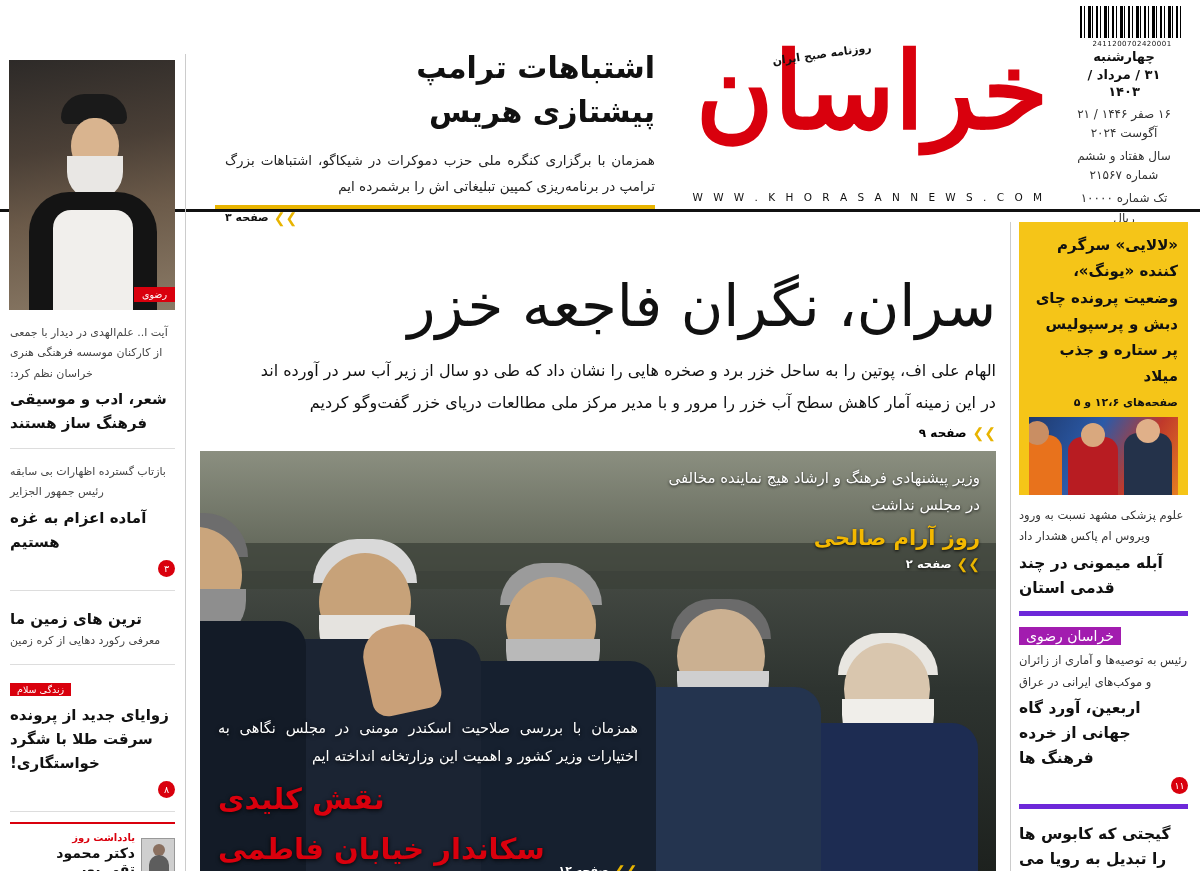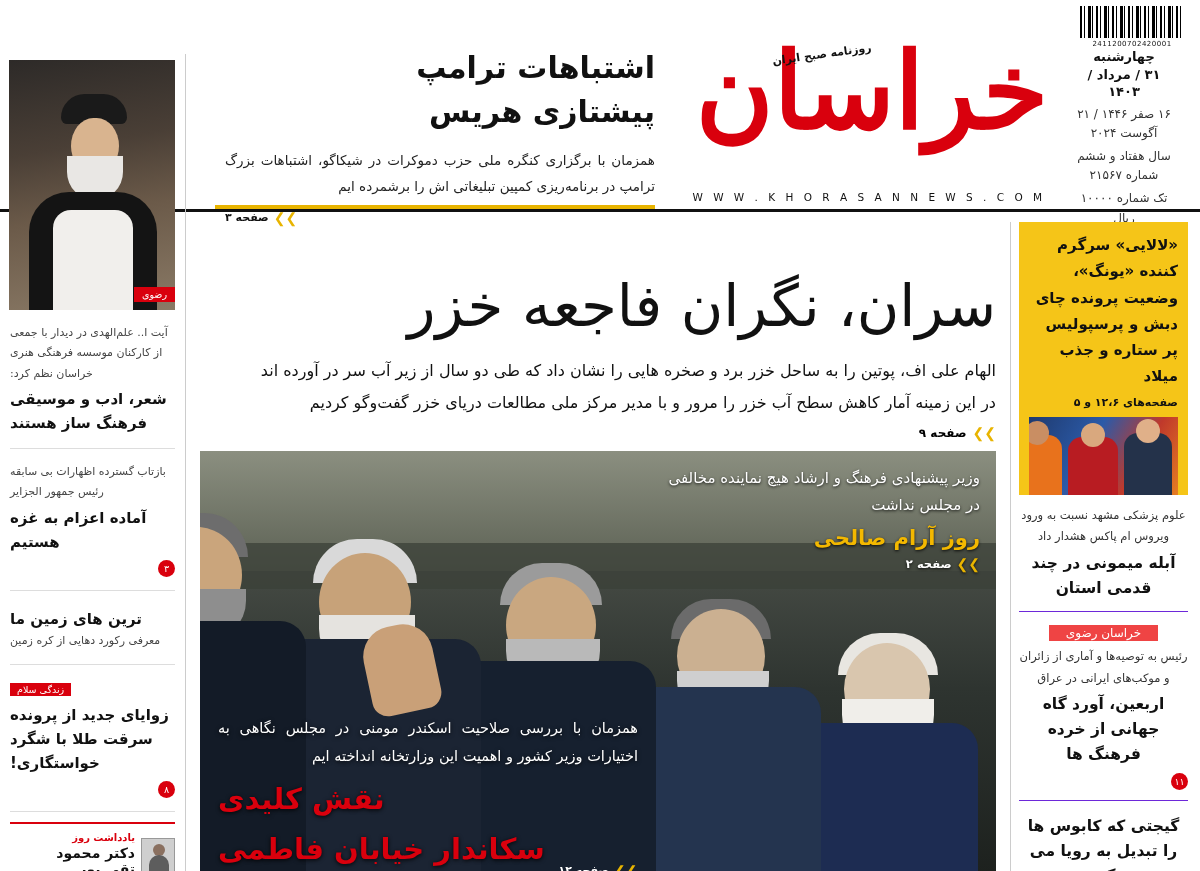--- a/index.html
+++ b/index.html
@@ -148,24 +148,24 @@
   .promo-photo .p1,.promo-photo .p2,.promo-photo .p3 {
     position:absolute; bottom:0; border-radius: 14px 14px 0 0;
   }
   .promo-photo .p1 { right: 6px; width: 48px; height: 62px; background:#24324a; }
   .promo-photo .p1::before{content:"";position:absolute;top:-14px;right:12px;width:24px;height:24px;background:#e0b089;border-radius:50%;}
   .promo-photo .p2 { right: 60px; width: 50px; height: 58px; background:#b81c22; }
   .promo-photo .p2::before{content:"";position:absolute;top:-14px;right:13px;width:24px;height:24px;background:#d9a87e;border-radius:50%;}
   .promo-photo .p3 { right: 116px; width: 50px; height: 60px; background:#e8721c; }
   .promo-photo .p3::before{content:"";position:absolute;top:-14px;right:13px;width:24px;height:24px;background:#c98e63;border-radius:50%;}
 
-  .lc-item { direction: rtl; text-align: center; padding: 10px 0; border-bottom: 1px solid #6d28d9; }
+  .lc-item { direction: rtl; text-align: left; padding: 10px 0; border-bottom: 5px solid #6d28d9; }
   .lc-kicker { font-size: 11.5px; color:#333; line-height: 1.9; }
   .lc-title { font-size: 15.5px; font-weight:bold; color:#111; line-height:1.6; margin-top:3px; }
-  .lc-label { display:inline-block; background:#ef4444; color:#fff; font-size:12px; padding:1px 17px; margin-bottom:5px; }
+  .lc-label { display:inline-block; background:#a21caf; color:#fff; font-size:14px; padding:1px 7px; margin-bottom:5px; }
   .circle-num {
     width:17px;height:17px;border-radius:50%;background:#d9000d;color:#fff;font-size:9.5px;
     display:flex;align-items:center;justify-content:center;margin-top:6px;
   }
 
   
   .center {
     position: absolute; top: 222px; right: 190px; left: 186px; height: 649px; padding: 8px 14px 0;
   }
   .main-head {

